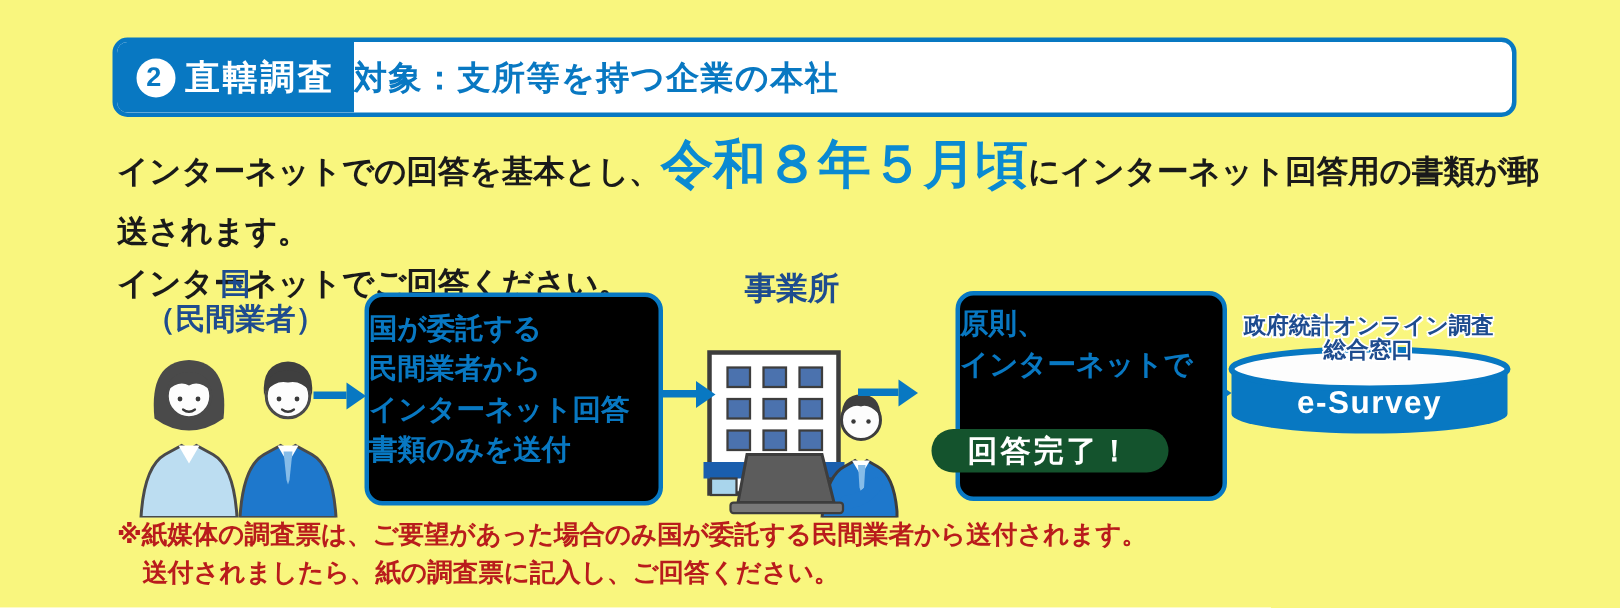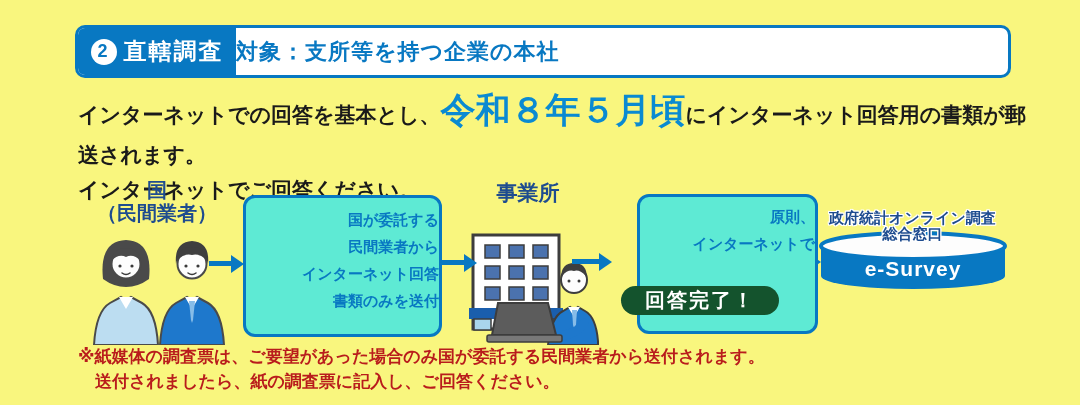--- a/index.html
+++ b/index.html
@@ -45,22 +45,22 @@
   }
   .illu { position:absolute; }
   .illu-people { left:88px; top:227px; }
   .illu-office { left:468px; top:229px; }
   .illu-cylinder { left:817px; top:231px; z-index:2; }
   .esurvey-text {
     position:absolute; left:817px; top:257px; width:192px; text-align:center;
     color:#fff; font-size:21px; letter-spacing:1px; z-index:4;
   }
   .flow-box {
-    position:absolute; background:#5eead4; border:3px solid #0878C2; border-radius:12px;
-    color:#0878C2; text-align:right; font-size:15px; line-height:27px; z-index:2;
+    position:absolute; background:#000000; border:3px solid #0878C2; border-radius:12px;
+    color:#0878C2; text-align:left; font-size:19px; line-height:27px; z-index:2;
   }
   .box1 { left:243px; top:195px; width:193px; height:128px; padding-top:8px; }
   .box2 { left:637px; top:194px; width:175px; height:128px; padding-top:6px; }
   .done-pill {
     position:absolute; left:621px; top:286px; width:158px; height:29px;
     background:#14532d; border-radius:15px; color:#fff; font-size:20px;
     display:flex; align-items:center; justify-content:center; letter-spacing:2px; z-index:3;
   }
   .arrow { position:absolute; height:5px; background:#0878C2; z-index:1; }
   .arrow::after {

